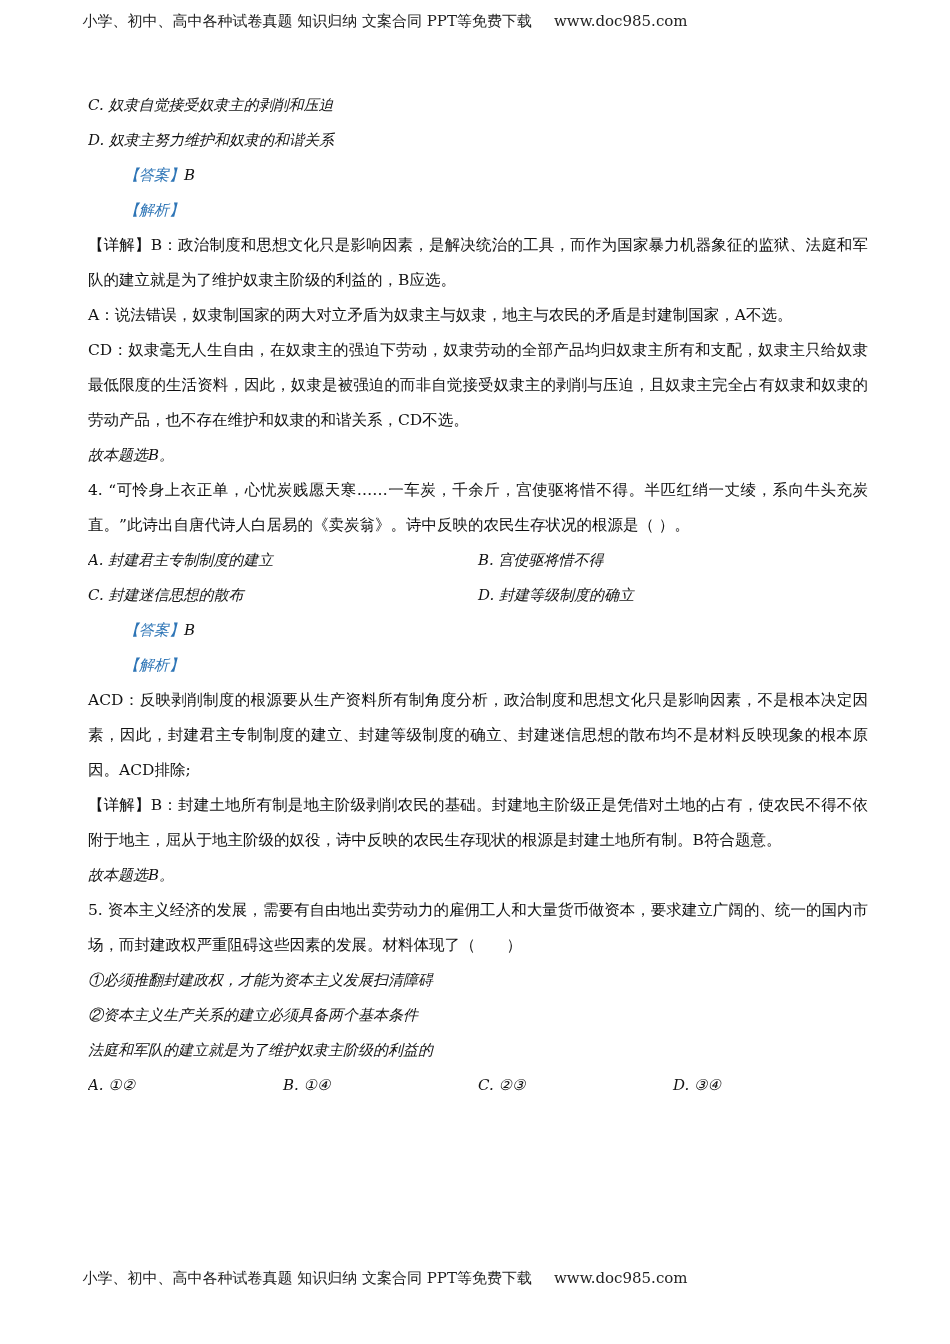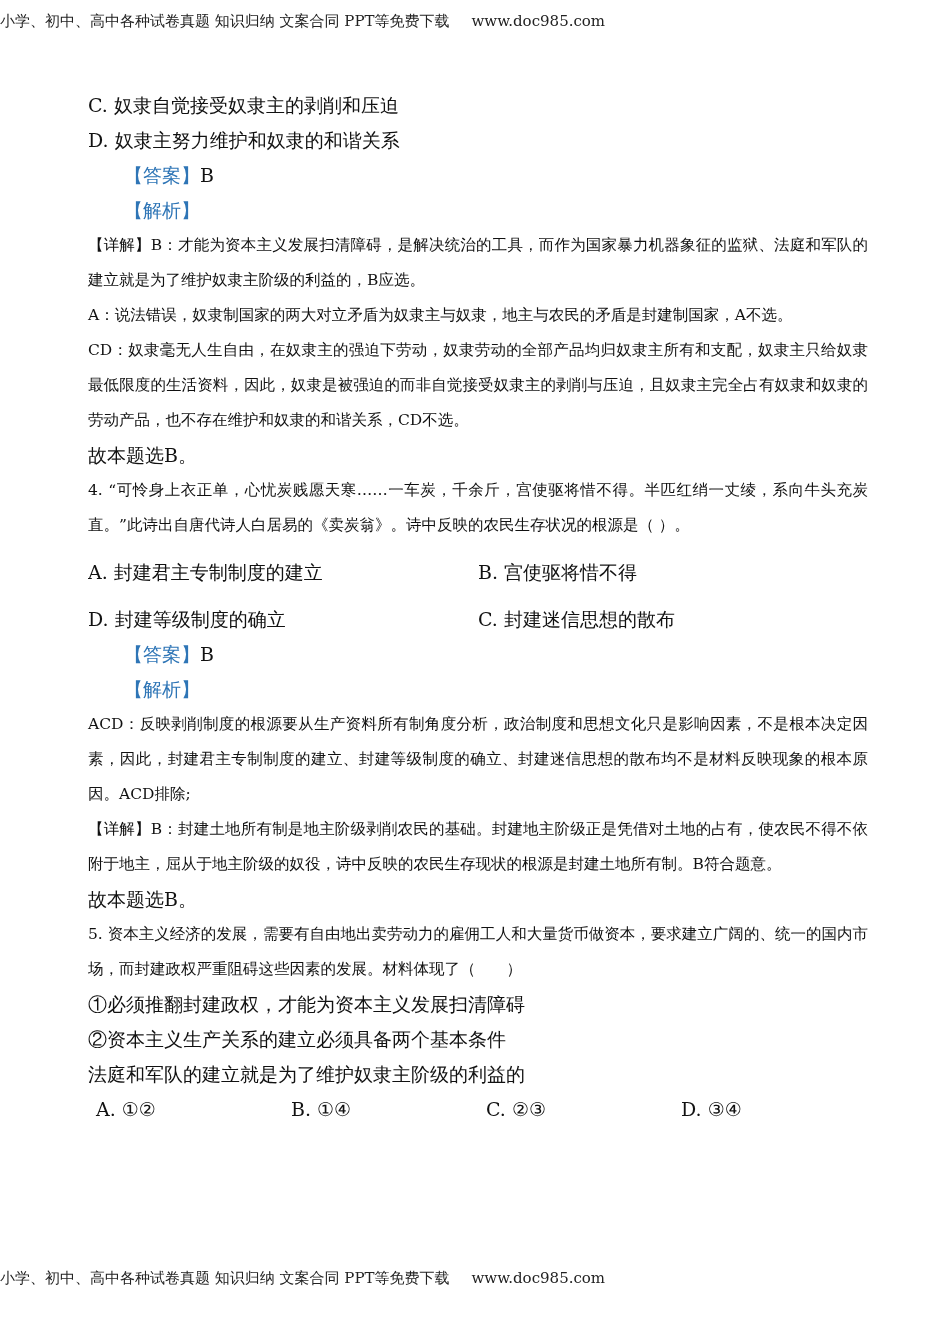--- a/index.html
+++ b/index.html
@@ -2,66 +2,66 @@
 <html><head>
 <meta charset="utf-8">
 <style>
   html, body { margin: 0; padding: 0; background: #ffffff; }
   body {
     width: 950px; height: 1344px; position: relative; overflow: hidden;
     font-family: "DejaVu Serif", "Liberation Serif", serif;
     color: #111111;
   }
   .header, .footer {
-    position: absolute; left: 0; width: 770px; 
+    position: absolute; left: 0; width: 770px; text-align: center;
     font-size: 15px; color: #222; white-space: nowrap;
   }
   .header { top: 12px; }
   .footer { top: 1269px; }
   .header .url, .footer .url { margin-left: 22px; }
   .content {
     position: absolute; left: 88px; top: 88px; width: 780px;
   }
   .line {
-    font-size: 19px; line-height: 35px; height: 35px; white-space: nowrap; overflow: hidden;
+    font-size: 15px; line-height: 35px; height: 35px; white-space: nowrap; overflow: hidden; font-style: italic;
   }
   .para { font-size: 15.5px; line-height: 35px; text-align: justify; }
   .tag { color: #2e75b6; margin-left: 36px; }
   .tag-black { color: #111; }
-  .opts2 { display: flex; margin-top: 12px; }
+  .opts2 { display: flex; }
   .opts2 > div { width: 390px; }
   .opts4 { display: flex; }
-  .opts4 > div { width: 195px; margin-left: 8px; }
+  .opts4 > div { width: 195px; }
 </style>
 </head>
 <body>
 
 <div class="header">
   <span>小学、初中、高中各种试卷真题  知识归纳  文案合同  PPT等免费下载</span><span class="url">www.doc985.com</span>
 </div>
 
 <div class="content">
 
   <div class="line">C. 奴隶自觉接受奴隶主的剥削和压迫</div>
   <div class="line">D. 奴隶主努力维护和奴隶的和谐关系</div>
   <div class="line"><span class="tag">【答案】</span><span>B</span></div>
   <div class="line"><span class="tag">【解析】</span></div>
-  <div class="para"><span class="tag-black">【详解】</span><span>B：才能为资本主义发展扫清障碍，是解决统治的工具，而作为国家暴力机器象征的监狱、法庭和军队的建立就是为了维护奴隶主阶级的利益的，B应选。</span></div>
+  <div class="para"><span class="tag-black">【详解】</span><span>B：政治制度和思想文化只是影响因素，是解决统治的工具，而作为国家暴力机器象征的监狱、法庭和军队的建立就是为了维护奴隶主阶级的利益的，B应选。</span></div>
   <div class="para">A：说法错误，奴隶制国家的两大对立矛盾为奴隶主与奴隶，地主与农民的矛盾是封建制国家，A不选。</div>
   <div class="para">CD：奴隶毫无人生自由，在奴隶主的强迫下劳动，奴隶劳动的全部产品均归奴隶主所有和支配，奴隶主只给奴隶最低限度的生活资料，因此，奴隶是被强迫的而非自觉接受奴隶主的剥削与压迫，且奴隶主完全占有奴隶和奴隶的劳动产品，也不存在维护和奴隶的和谐关系，CD不选。</div>
   <div class="line">故本题选B。</div>
 
   <div class="para">4. “可怜身上衣正单，心忧炭贱愿天寒……一车炭，千余斤，宫使驱将惜不得。半匹红绡一丈绫，系向牛头充炭直。”此诗出自唐代诗人白居易的《卖炭翁》。诗中反映的农民生存状况的根源是（  ）。</div>
   <div class="line opts2">
     <div>A. 封建君主专制制度的建立</div>
     <div>B. 宫使驱将惜不得</div>
   </div>
   <div class="line opts2">
+    <div>C. 封建迷信思想的散布</div>
     <div>D. 封建等级制度的确立</div>
-    <div>C. 封建迷信思想的散布</div>
   </div>
   <div class="line"><span class="tag">【答案】</span><span>B</span></div>
   <div class="line"><span class="tag">【解析】</span></div>
   <div class="para">ACD：反映剥削制度的根源要从生产资料所有制角度分析，政治制度和思想文化只是影响因素，不是根本决定因素，因此，封建君主专制制度的建立、封建等级制度的确立、封建迷信思想的散布均不是材料反映现象的根本原因。ACD排除;</div>
   <div class="para"><span>【详解】</span><span>B：封建土地所有制是地主阶级剥削农民的基础。封建地主阶级正是凭借对土地的占有，使农民不得不依附于地主，屈从于地主阶级的奴役，诗中反映的农民生存现状的根源是封建土地所有制。B符合题意。</span></div>
   <div class="line">故本题选B。</div>
 
   <div class="para">5. 资本主义经济的发展，需要有自由地出卖劳动力的雇佣工人和大量货币做资本，要求建立广阔的、统一的国内市场，而封建政权严重阻碍这些因素的发展。材料体现了（　　）</div>
   <div class="line">①必须推翻封建政权，才能为资本主义发展扫清障碍</div>
   <div class="line">②资本主义生产关系的建立必须具备两个基本条件</div>

